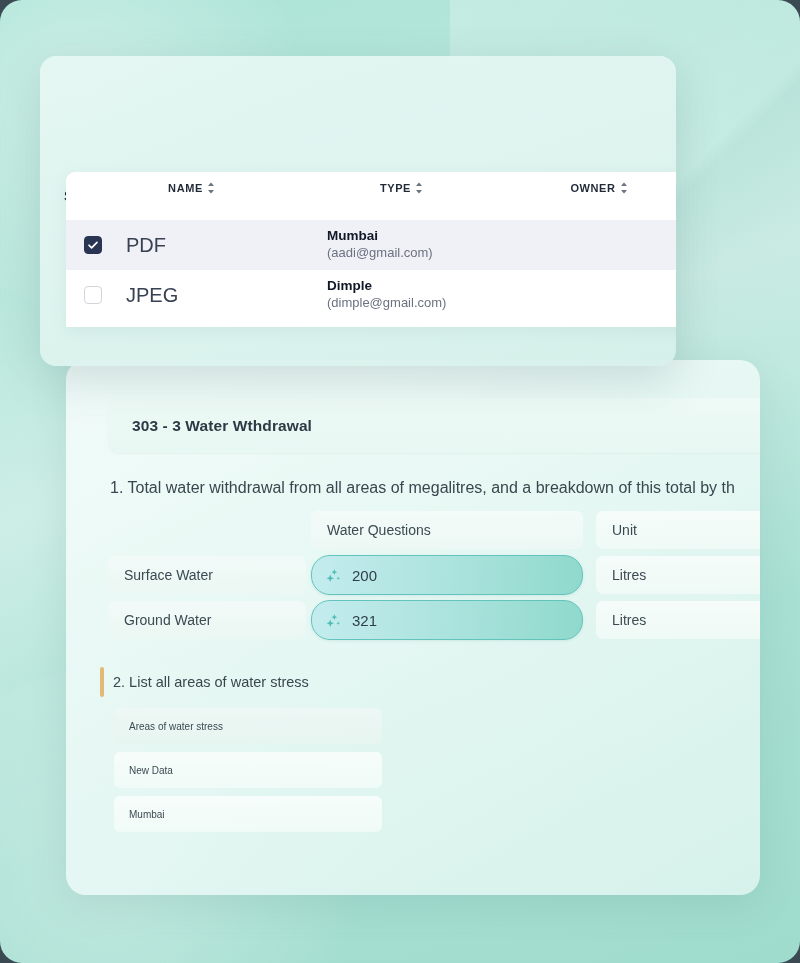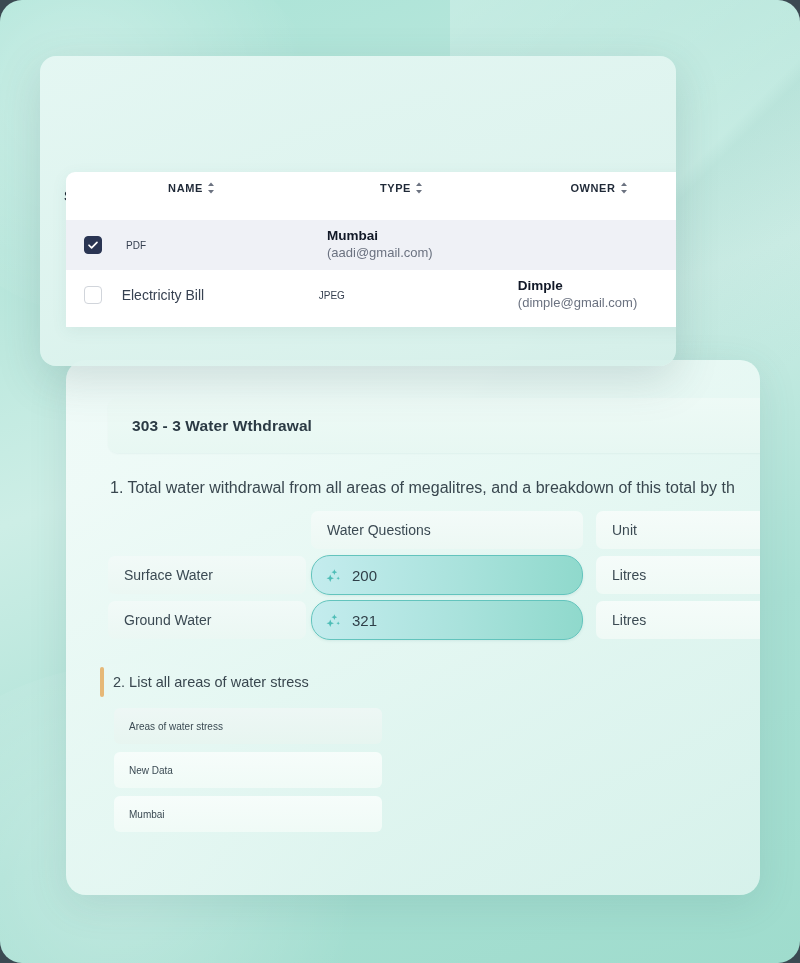--- a/index.html
+++ b/index.html
@@ -238,21 +238,21 @@
 
   .trow {
     display: flex;
     align-items: center;
     height: 50px;
     padding-left: 18px;
   }
   .trow.selected { background: #eff1f6; }
   .td-check { width: 38px; display: flex; align-items: center; }
   .td-name  { width: 195px; font-size: 14px; color: #374151; white-space: nowrap; }
-  .td-type  { width: 205px; font-size: 10px; color: #374151; white-space: nowrap; padding-left: 4px; }
+  .td-type  { width: 205px; font-size: 20px; color: #374151; white-space: nowrap; padding-left: 4px; }
   .td-owner { width: 190px; white-space: nowrap; }
   .owner-name {
     font-size: 13.5px; font-weight: 700; color: #111827;
     display: block; line-height: 1.25;
   }
   .owner-mail {
     font-size: 13px; color: #6b7280;
     display: block; line-height: 1.25;
   }
 
@@ -389,21 +389,20 @@
         <div class="td-owner">
           <span class="owner-name">Mumbai</span>
           <span class="owner-mail">(aadi@gmail.com)</span>
         </div>
       </div>
 
       <div class="trow">
         <div class="td-check">
           <span class="cbox"></span>
         </div>
-        <div class="td-name">Electricity Bill</div>
         <div class="td-type">JPEG</div>
         <div class="td-owner">
           <span class="owner-name">Dimple</span>
           <span class="owner-mail">(dimple@gmail.com)</span>
         </div>
       </div>
 
     </div>
   </div>
 </div>

